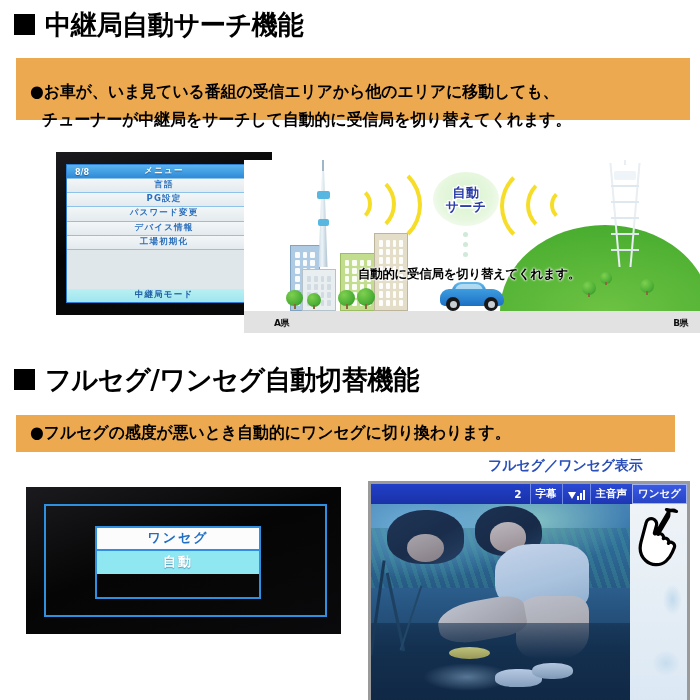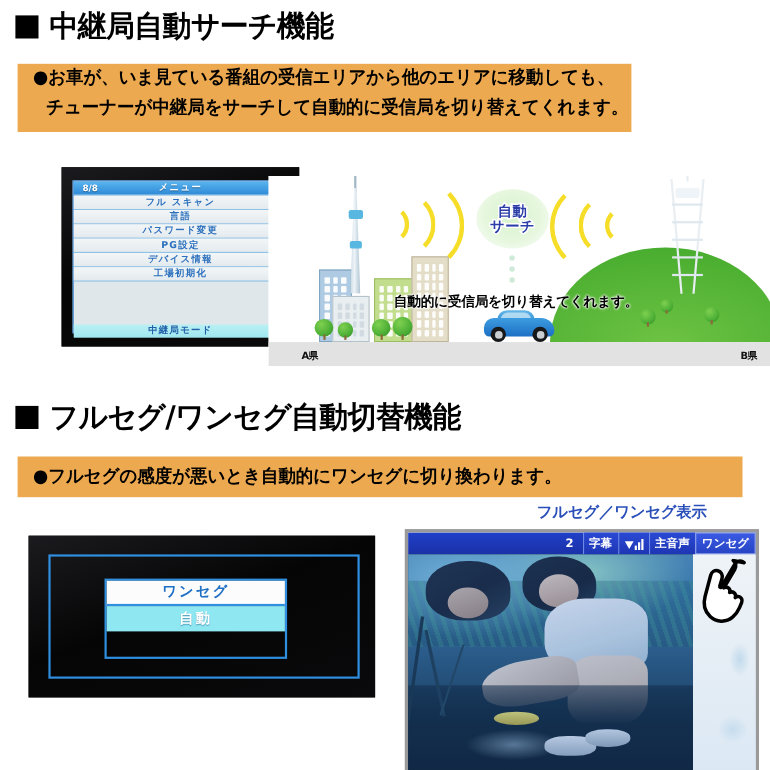--- a/index.html
+++ b/index.html
@@ -413,42 +413,39 @@
   .cursor-hand { position: absolute; }
 </style>
 </head>
 <body>
 
 <div class="sec-head" style="top:11px;">
   <span class="sq"></span>
   <span class="txt">中継局自動サーチ機能</span>
 </div>
 
-<div class="banner" style="left:16px; top:58px; width:558px; height:62px; padding:4px 0 0 14px;">
+<div class="banner" style="left:16px; top:58px; width:674px; height:62px; padding:26px 0 0 14px;">
   <span class="bl">●お車が、いま見ている番組の受信エリアから他のエリアに移動しても、</span>
   <span class="bl" style="margin-top:11px; margin-left:12px;">チューナーが中継局をサーチして自動的に受信局を切り替えてくれます。</span>
 </div>
 
 <div class="device" style="left:56px; top:152px; width:216px; height:163px;">
   <div class="menu-wrap">
     <div class="menu-row is-title">
       <span class="page-no">8/8</span>
       <span>メニュー</span>
     </div>
     <div class="menu-row">
-      <span>フル スキャン</span>
+      <span>言語</span>
     </div>
     <div class="menu-row">
-      <span>言語</span>
+      <span>PG設定</span>
     </div>
     <div class="menu-row">
       <span>パスワード変更</span>
-    </div>
-    <div class="menu-row">
-      <span>PG設定</span>
     </div>
     <div class="menu-row">
       <span>デバイス情報</span>
     </div>
     <div class="menu-row">
       <span>工場初期化</span>
     </div>
     <div class="menu-row is-sel">
       <span>中継局モード</span>
     </div>

